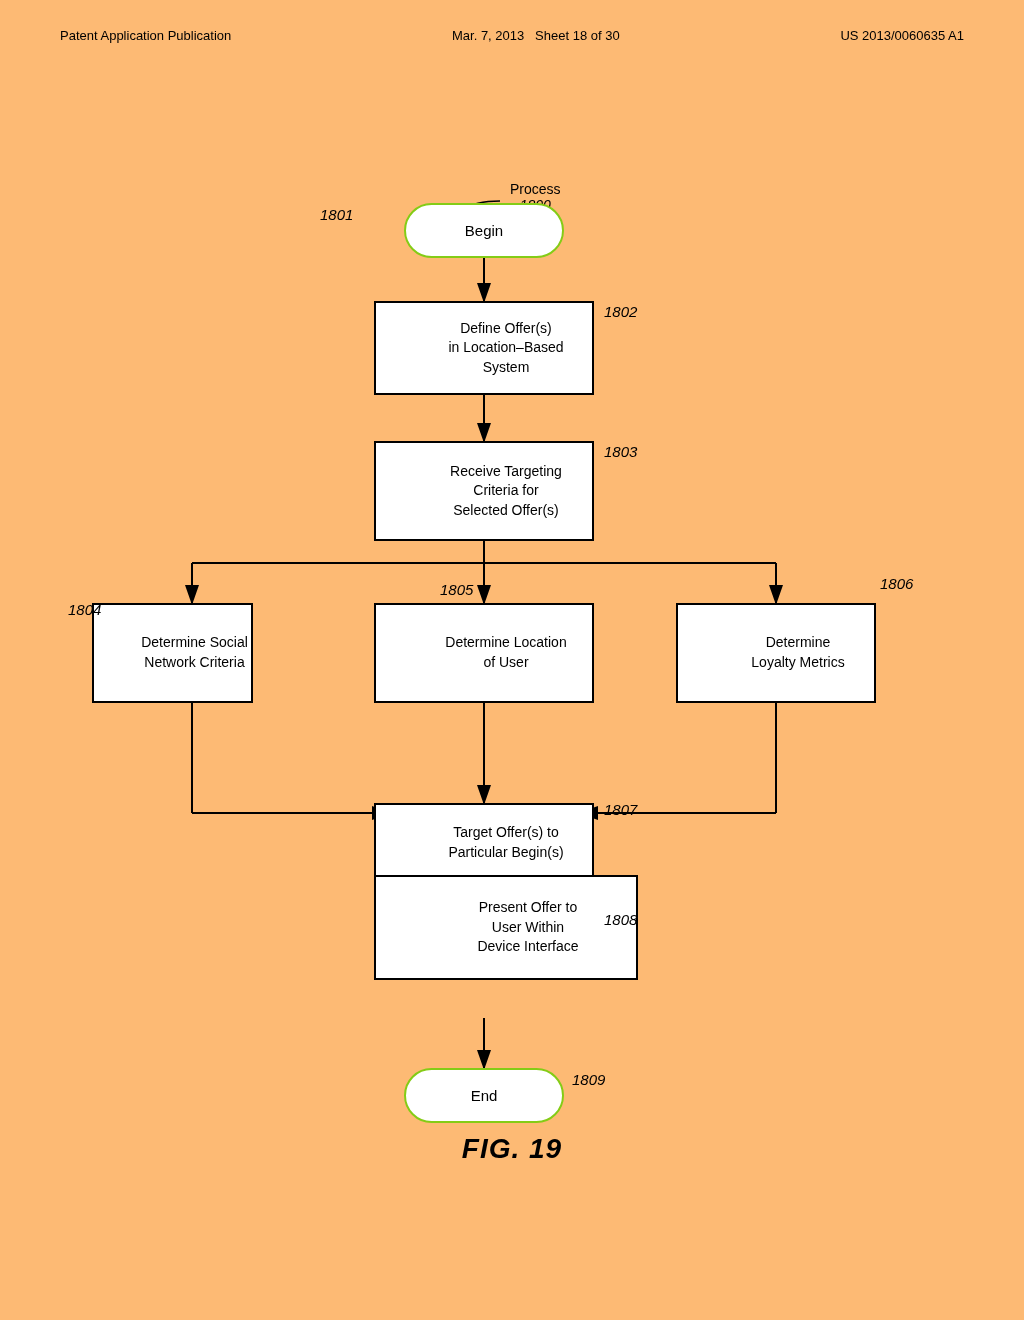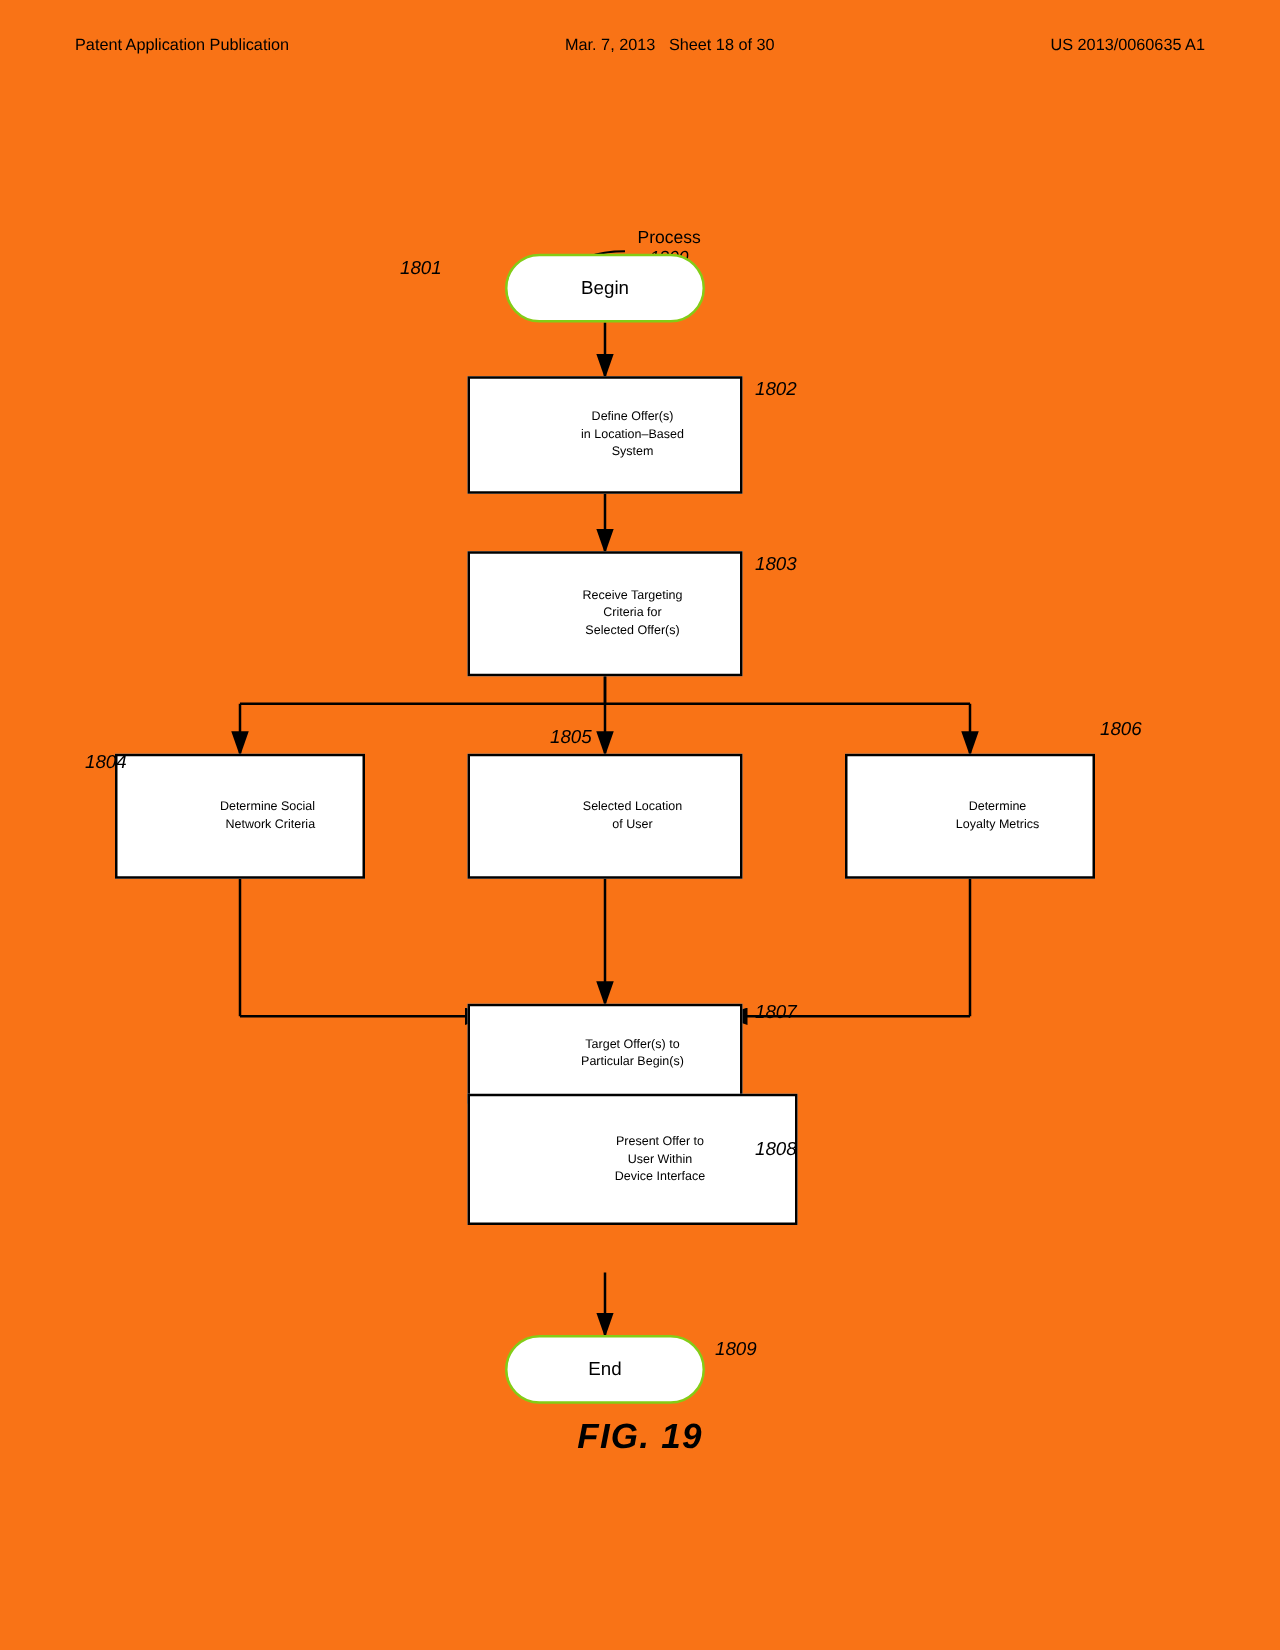--- a/index.html
+++ b/index.html
@@ -8,21 +8,21 @@
       font-family: Arial, sans-serif;
       width: 1024px;
       min-height: 1320px;
       position: relative;
       overflow: hidden;
     }
 
     .page {
       width: 1024px;
       min-height: 1320px;
-      background: #f97316;
+      background: #fdba74;
       position: relative;
     }
 
     
     .header {
       display: flex;
       justify-content: space-between;
       align-items: flex-start;
       padding: 28px 60px 0 60px;
       font-size: 13px;
@@ -50,21 +50,21 @@
     }
 
     .box-rect {
       position: absolute;
       border: 2px solid #000;
       border-radius: 0;
       display: flex;
       align-items: center;
       justify-content: center;
       text-align: center;
-      font-size: 10px;
+      font-size: 14px;
       background: #fff;
       line-height: 1.4;
       padding-left: 44px;
     }
 
     .label-italic {
       position: absolute;
       font-style: italic;
       font-size: 15px;
     }
@@ -173,28 +173,28 @@
     </div>
     <div class="label-italic" style="left: 604px; top: 260px;">1802</div>
 
     <div class="box-rect" style="left: 374px; top: 398px; width: 220px; height: 100px;">
       <span style="white-space:pre-line;">Receive Targeting
 Criteria for
 Selected Offer(s)</span>
     </div>
     <div class="label-italic" style="left: 604px; top: 400px;">1803</div>
 
-    <div class="box-rect" style="left: 92px; top: 560px; width: 200px; height: 100px; text-align: right;">
+    <div class="box-rect" style="left: 92px; top: 560px; width: 161px; height: 100px;">
       <span style="white-space:pre-line;">Determine Social
 Network Criteria</span>
     </div>
     <div class="label-italic" style="left: 68px; top: 558px;">1804</div>
 
     <div class="box-rect" style="left: 374px; top: 560px; width: 220px; height: 100px;">
-      <span style="white-space:pre-line;">Selected Location
+      <span style="white-space:pre-line;">Determine Location
 of User</span>
     </div>
     <div class="label-italic" style="left: 440px; top: 538px; font-style: italic;">1805</div>
 
     <div class="box-rect" style="left: 676px; top: 560px; width: 200px; height: 100px;">
       <span style="white-space:pre-line;">Determine
 Loyalty Metrics</span>
     </div>
     <div class="label-italic" style="left: 880px; top: 532px;">1806</div>
 

